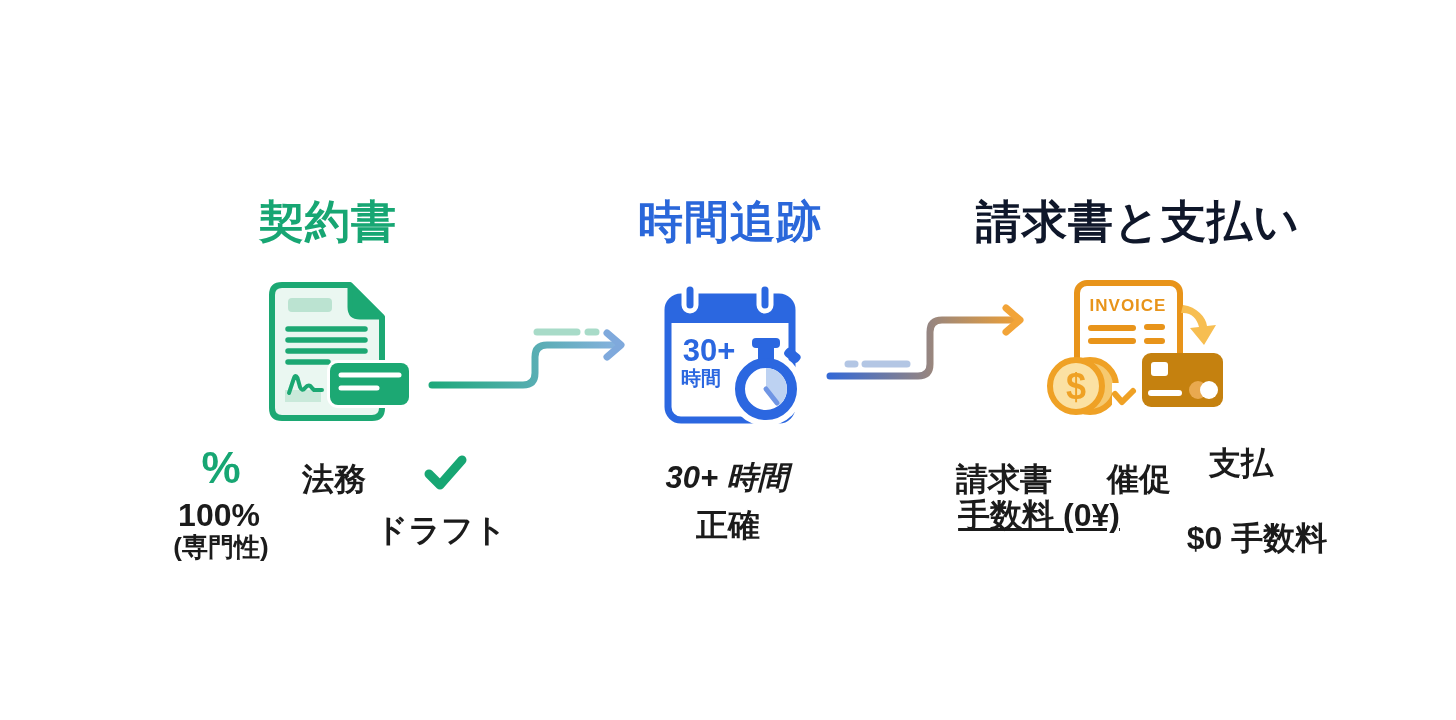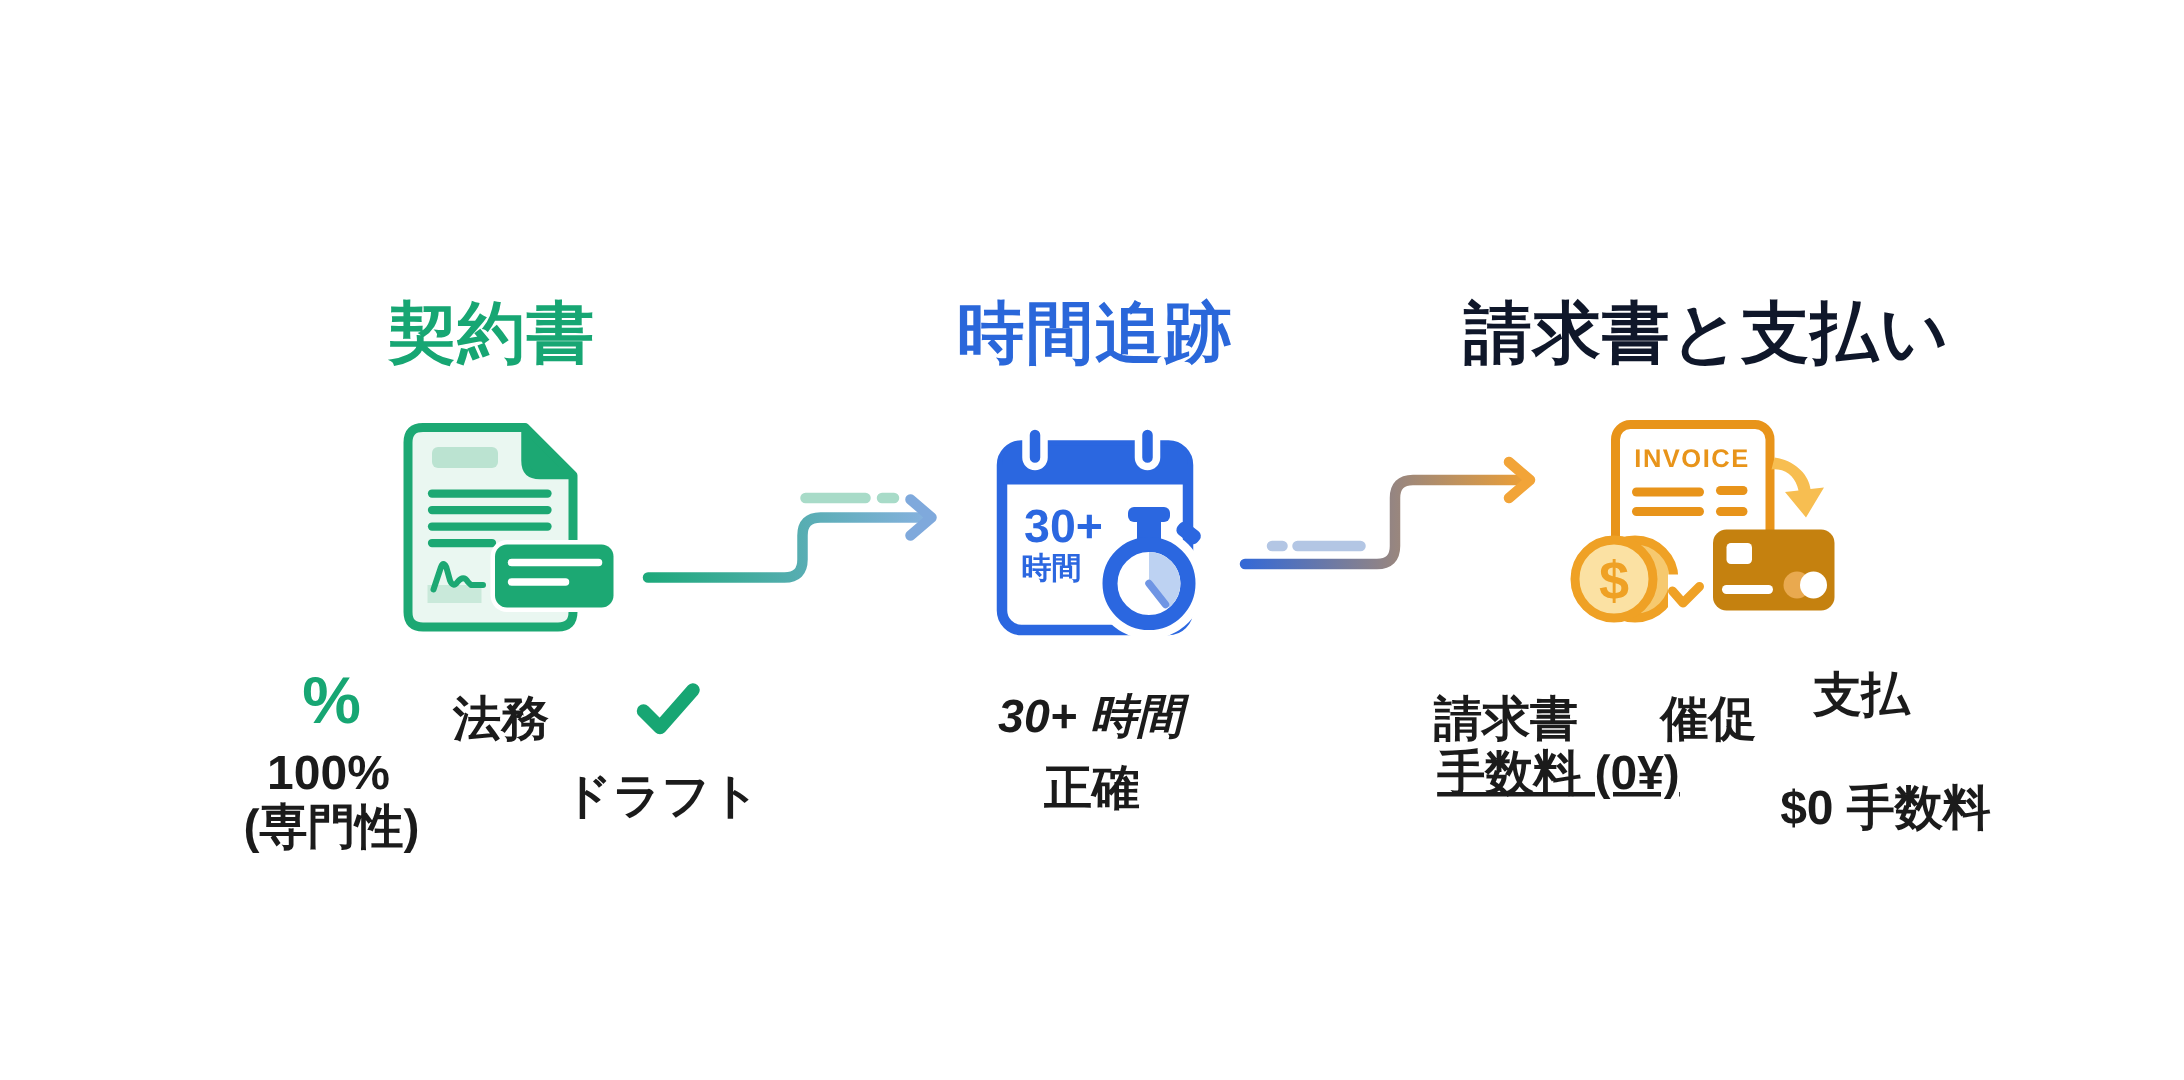--- a/index.html
+++ b/index.html
@@ -9,21 +9,21 @@
   }
   .stage{position:relative;width:1376px;height:720px;background:#ffffff;}
   .abs{position:absolute;}
   .cx{transform:translateX(-50%);}
   .title{
     font-size:45px;font-weight:800;letter-spacing:1px;white-space:nowrap;
   }
   .stat{
     font-size:32px;font-weight:700;color:#1b1b1b;white-space:nowrap;text-align:center;
   }
-  .stat-small{font-size:32px;}
+  .stat-small{font-size:26px;}
   .stat-big{font-size:31px;}
   .percent-glyph{
     font-size:44px;font-weight:800;color:#17A673;line-height:1;
   }
   svg{display:block;}
 </style>
 </head>
 <body>
 
 <div class="stage">

